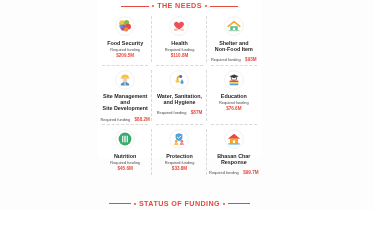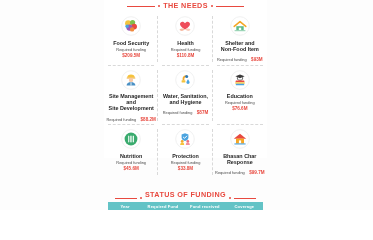--- a/index.html
+++ b/index.html
@@ -3,21 +3,21 @@
 <meta charset="utf-8">
 <style>
   html,body{margin:0;padding:0;}
   body{
     width:373px;height:210px;overflow:hidden;
     background:#ffffff;
     font-family:"Liberation Sans", sans-serif;
     -webkit-font-smoothing:antialiased;
   }
   .page{position:relative;width:373px;height:210px;background:#fdfdfd;}
-  .content{position:absolute;left:104px;top:0;width:163px;height:158px;background:#ffffff;}
+  .content{position:absolute;left:98px;top:0;width:163px;height:158px;background:#ffffff;}
 
   
   .sec-head{display:flex;align-items:center;justify-content:center;gap:3px;padding-top:2px;}
   .sec-head .rule{height:1px;background:#e8493f;flex:0 0 28px;}
   .sec-head .dot{width:2px;height:2px;border-radius:50%;background:#e8493f;}
   .sec-title{
     font-size:7.2px;font-weight:bold;color:#e8493f;letter-spacing:.4px;
     white-space:nowrap;line-height:8px;
   }
 
@@ -40,21 +40,21 @@
     margin-top:2.5px;font-size:5.4px;font-weight:bold;color:#262626;
     text-align:center;line-height:6.2px;
   }
   .fund-line{margin-top:1px;text-align:center;line-height:5.6px;}
   .fund-lbl{font-size:3.9px;color:#4a4a4a;}
   .fund-val{font-size:4.6px;font-weight:bold;color:#e8493f;}
   .fund-stack .fund-lbl{display:block;}
   .fund-stack .fund-val{display:block;margin-top:.3px;}
 
   
-  .status-head{display:flex;align-items:flex-end;justify-content:center;gap:3px;margin-top:12px;}
+  .status-head{display:flex;align-items:center;justify-content:center;gap:3px;margin-top:21px;}
   .status-head .rule{height:1px;background:#e8493f;flex:0 0 22px;}
   .status-head .dot{width:2px;height:2px;border-radius:50%;background:#e8493f;}
 
   table{border-collapse:collapse;width:155px;margin:3px auto 0;table-layout:fixed;}
   th{
     background:#63c3c6;color:#ffffff;font-size:4px;font-weight:bold;
     padding:2.2px 0;text-align:center;letter-spacing:.2px;
   }
   td{
     font-size:4.2px;color:#333333;padding:1.9px 0;text-align:center;

